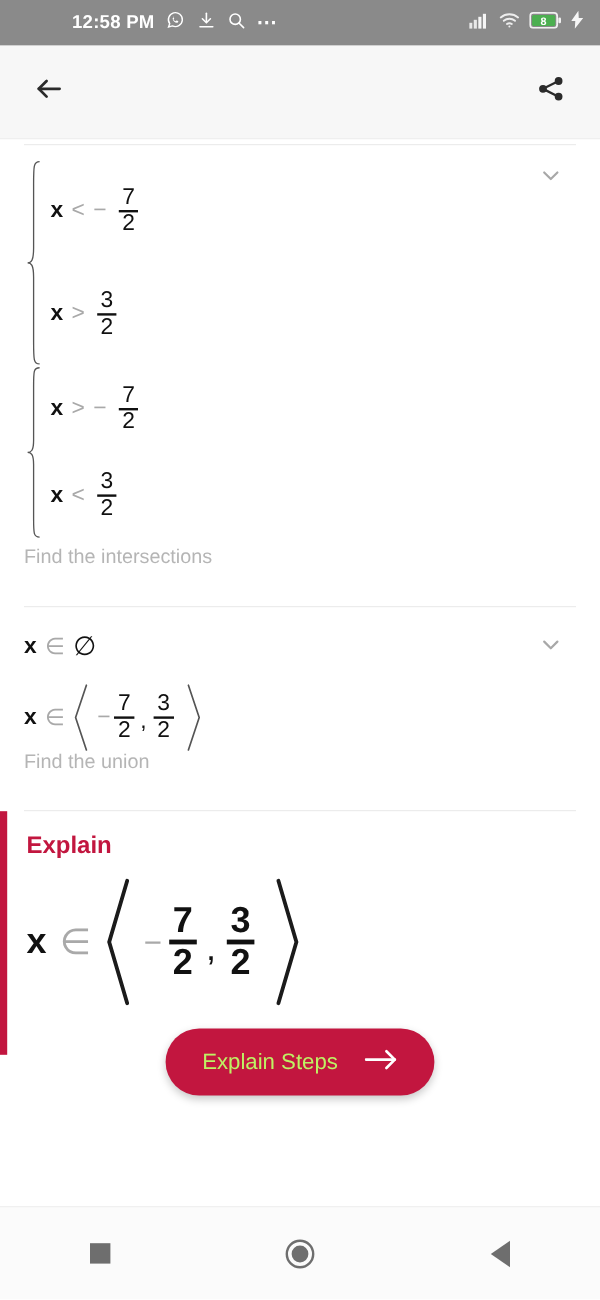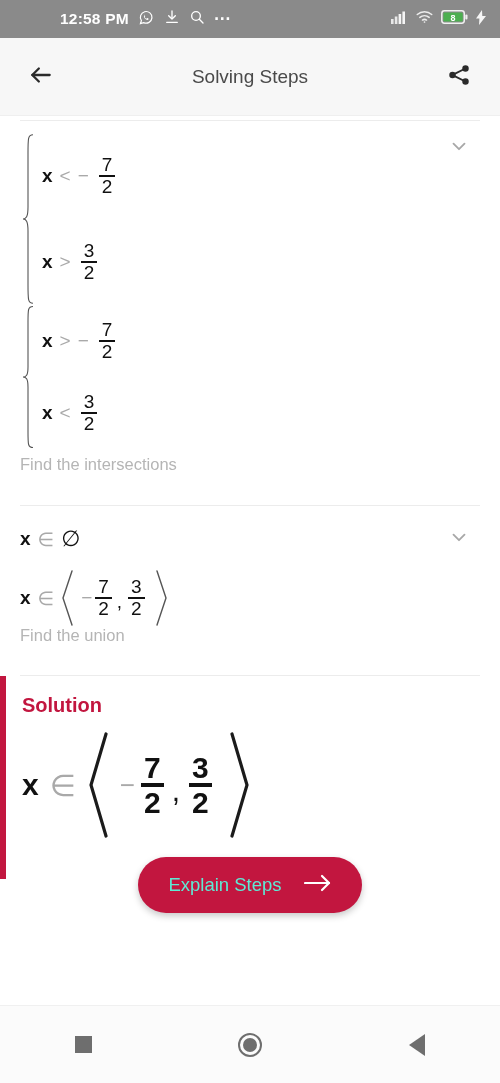--- a/index.html
+++ b/index.html
@@ -78,21 +78,21 @@
   .sol-bar{ position:absolute; left:0; top:0; width:6px; height:203px; background:#c2163f; }
   .sol-title{
     color:#c2163f; font-size:20px; font-weight:bold;
     padding:18px 0 0 22px;
   }
   .sol-math{ padding:14px 0 0 22px; }
 
   
   .cta-wrap{ display:flex; justify-content:center; margin-top:18px; }
   .cta{
-    background:#c2163f; color:#5eead4; border:none;
+    background:#c2163f; color:#bef264; border:none;
     border-radius:30px; height:56px; padding:0 30px;
     display:flex; align-items:center; gap:22px;
     font-size:18.5px; font-family:inherit;
     box-shadow:0 3px 7px rgba(0,0,0,.22);
   }
 
   
   .nav-bar{
     position:absolute; left:0; bottom:0; width:500px; height:78px;
     background:#fbfbfb; border-top:1px solid #f0f0f0;
@@ -175,21 +175,20 @@
 
 <div class="app-bar">
   <div class="bar-btn">
     <span>
       <svg width="26" height="26" viewBox="0 0 24 24" fill="none" stroke="#2b2b2b" stroke-width="2.1" stroke-linecap="round" stroke-linejoin="round">
         <path d="M20 12H4"></path>
           <path d="M10 6l-6 6 6 6"></path>
       </svg>
     </span>
   </div>
-  <div class="app-title">Solving Steps</div>
   <div class="spacer"></div>
   <div class="bar-btn">
     <span>
       <svg width="24" height="24" viewBox="0 0 24 24" fill="none" stroke="#2b2b2b" stroke-width="1.9">
         <circle cx="18.5" cy="5.5" r="2.3" fill="#2b2b2b"></circle>
         <circle cx="5.5" cy="12" r="2.3" fill="#2b2b2b"></circle>
         <circle cx="18.5" cy="18.5" r="2.3" fill="#2b2b2b"></circle>
         <path d="M7.6 10.9l8.8-4.4M7.6 13.1l8.8 4.4"></path>
       </svg>
     </span>
@@ -306,21 +305,21 @@
       </span>
     </div>
   </div>
 
   <div class="hint" style="margin-top:0;">Find the union</div>
 
   <div class="divider" style="margin-top:30px;"></div>
 
   <div class="solution-wrap">
     <div class="sol-bar"></div>
-    <div class="sol-title">Solution</div>
+    <div class="sol-title">Explain</div>
 
     <div class="sol-math math" style="gap:11px; font-size:30px;">
       <span class="var">x</span>
       <span class="op">∈</span>
       <span class="angle">
         <svg width="22" height="108" viewBox="0 0 22 108" fill="none" stroke="#1b1b1b" stroke-width="3.2" stroke-linecap="round">
           <path d="M19 3 L4 54 L19 105"></path>
         </svg>
       </span>
       <span class="interval">

